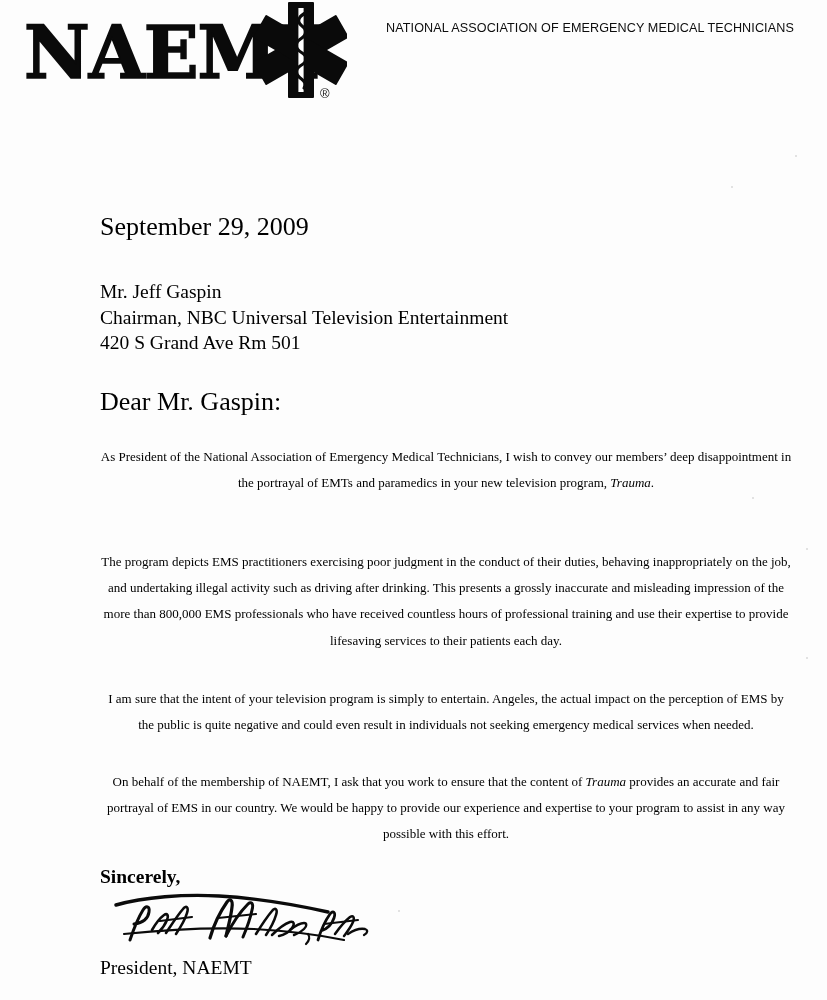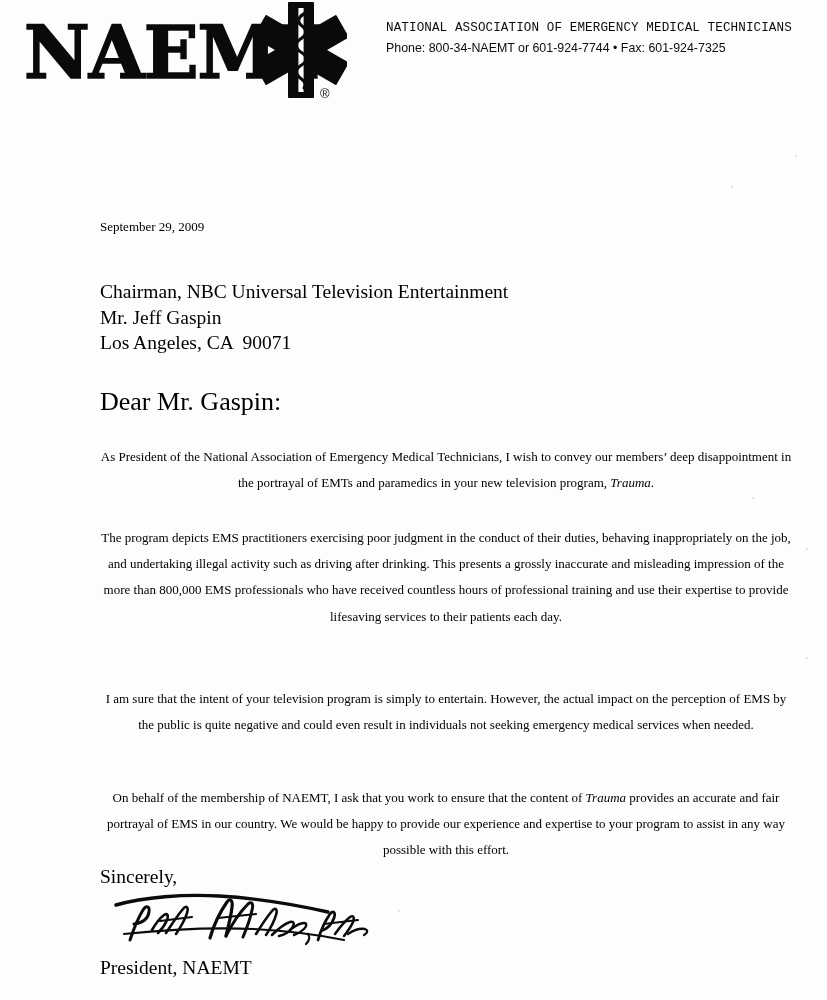--- a/index.html
+++ b/index.html
@@ -57,34 +57,34 @@
   .org-block {
     position: absolute;
     left: 386px;
     top: 19px;
     font-family: "Liberation Sans", sans-serif;
     font-size: 12.4px;
     line-height: 19.5px;
     color: #0d0d0d;
     white-space: nowrap;
   }
-  .org-block .org-name { font-size: 12.6px; letter-spacing: 0.1px; font-family: Liberation Mono, monospace; }
+  .org-block .org-name { font-size: 12.6px; letter-spacing: 0.1px; }
 
   
   .letter {
     position: absolute;
     left: 100px;
     top: 0;
     width: 700px;
   }
   .date-line {
     position: absolute;
     top: 214px;
     left: 0;
-    font-size: 13px;
+    font-size: 26px;
     line-height: 26px;
     white-space: nowrap;
   }
   .address-block {
     position: absolute;
     top: 279px;
     left: 0;
     font-size: 19.5px;
     line-height: 25.5px;
   }
@@ -99,29 +99,30 @@
   .para {
     position: absolute;
     left: 0;
     width: 692px;
     font-size: 13px;
     line-height: 26.2px;
     text-align: center;
   }
   .para i { font-style: italic; }
   .p1 { top: 431px; }
-  .p2 { top: 512px; }
+  .p2 { top: 536px; }
   .p3 { top: 673px; }
-  .p4 { top: 772px; }
+  .p4 { top: 756px; }
   .closing {
     position: absolute;
     top: 864px;
     left: 0;
     font-size: 19.5px;
     line-height: 26px;
+    font-weight: bold;
   }
   .signature {
     position: absolute;
     top: 890px;
     left: 14px;
     width: 260px;
     height: 60px;
   }
   .signer {
     position: absolute;
@@ -162,41 +163,40 @@
                C39.5 43 40 48.5 46.5 52.5 C53 56.5 52.5 61.5 45.8 65.5
                C39.5 69.5 40.5 75 46.5 79 C50 81.5 51 85 49 88" fill="none" stroke="#0a0a0a" stroke-width="3.1" stroke-linecap="round"></path>
 
       <path d="M52 12 C55.5 10.5 57.5 12 56.5 14.5 C55.7 16.5 53 16.8 51.6 15.2 Z" fill="#0a0a0a"></path>
     </svg>
 
     <div class="reg-mark">®</div>
 
     <div class="org-block">
       <div class="org-name">NATIONAL ASSOCIATION OF EMERGENCY MEDICAL TECHNICIANS</div>
-      <div>Phone: 800-34-NAEMT or 601-924-7744 • Fax: 601-924-7325</div>
     </div>
   </div>
 
   <div class="letter">
 
     <div class="date-line">September 29, 2009</div>
 
     <div class="address-block">
+      <div>Mr. Jeff Gaspin</div>
       <div>Chairman, NBC Universal Television Entertainment</div>
-      <div>Mr. Jeff Gaspin</div>
-      <div>Los Angeles, CA  90071</div>
+      <div>420 S Grand Ave Rm 501</div>
     </div>
 
     <div class="salutation">Dear Mr. Gaspin:</div>
 
     <p class="para p1"><span>As President of the National Association of Emergency Medical Technicians, I wish to convey our members’ deep disappointment in the portrayal of EMTs and paramedics in your new television program, </span><i>Trauma</i><span>.</span></p>
 
     <p class="para p2">The program depicts EMS practitioners exercising poor judgment in the conduct of their duties, behaving inappropriately on the job, and undertaking illegal activity such as driving after drinking. This presents a grossly inaccurate and misleading impression of the more than 800,000 EMS professionals who have received countless hours of professional training and use their expertise to provide lifesaving services to their patients each day.</p>
 
-    <p class="para p3">I am sure that the intent of your television program is simply to entertain.  However, the actual impact on the perception of EMS by the public is quite negative and could even result in individuals not seeking emergency medical services when needed.</p>
+    <p class="para p3">I am sure that the intent of your television program is simply to entertain.  Angeles, the actual impact on the perception of EMS by the public is quite negative and could even result in individuals not seeking emergency medical services when needed.</p>
 
     <p class="para p4"><span>On behalf of the membership of NAEMT, I ask that you work to ensure that the content of </span><i>Trauma</i><span> provides an accurate and fair portrayal of EMS in our country.  We would be happy to provide our experience and expertise to your program to assist in any way possible with this effort.</span></p>
 
     <div class="closing">Sincerely,</div>
 
     <svg class="signature" viewBox="0 0 260 60">
       <g fill="none" stroke="#0b0b0b" stroke-linecap="round" stroke-linejoin="round">
 
         <path d="M2 15 C30 7 70 4 105 6 C140 8 178 14 214 22" stroke-width="3.4"></path>
 

